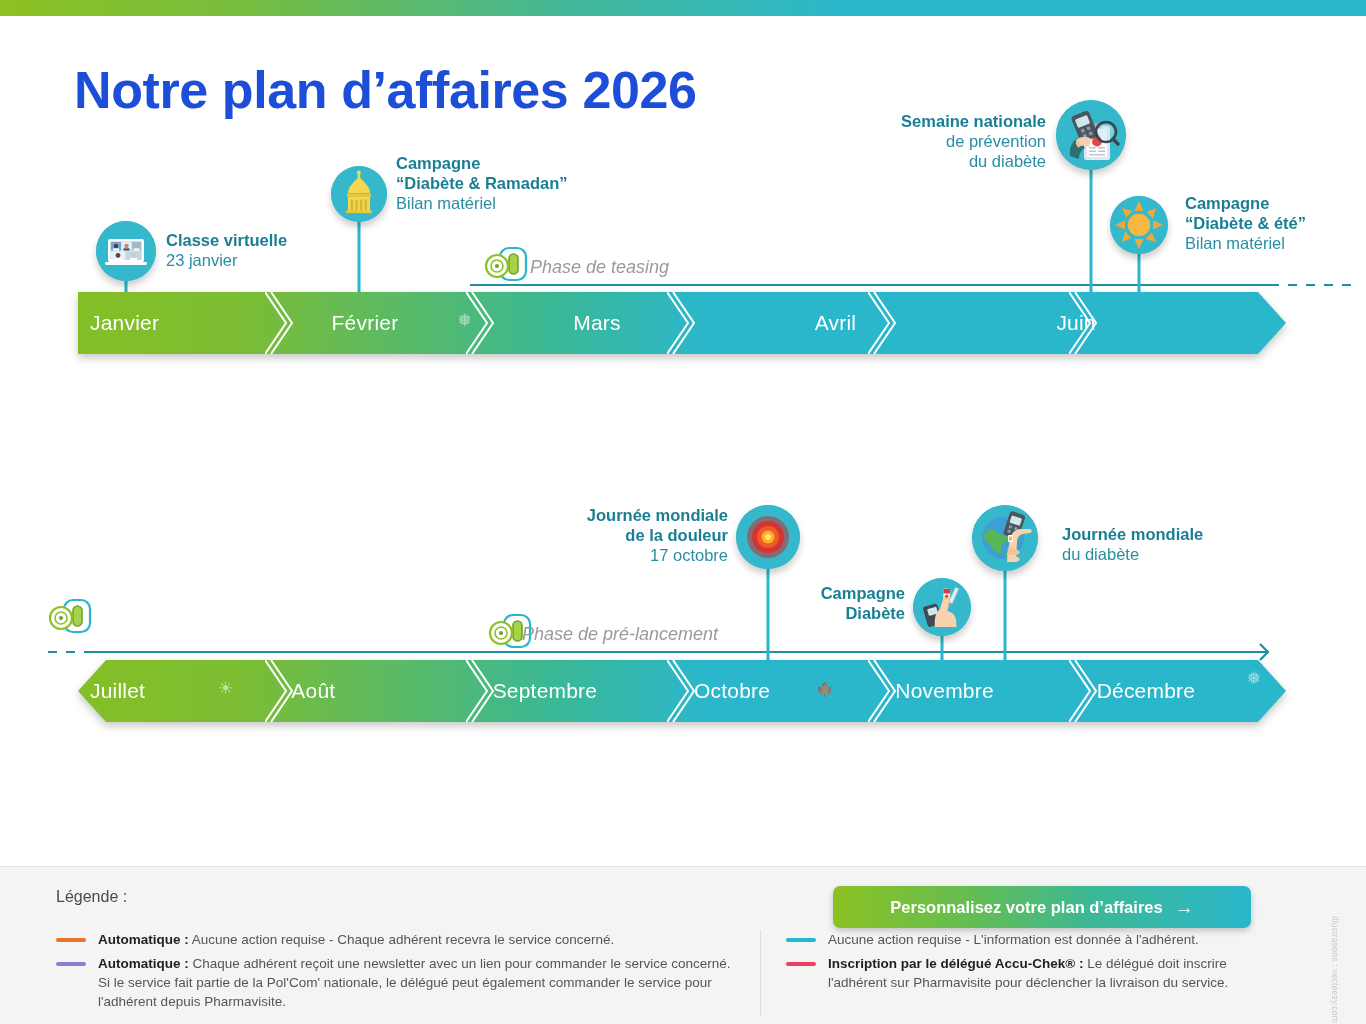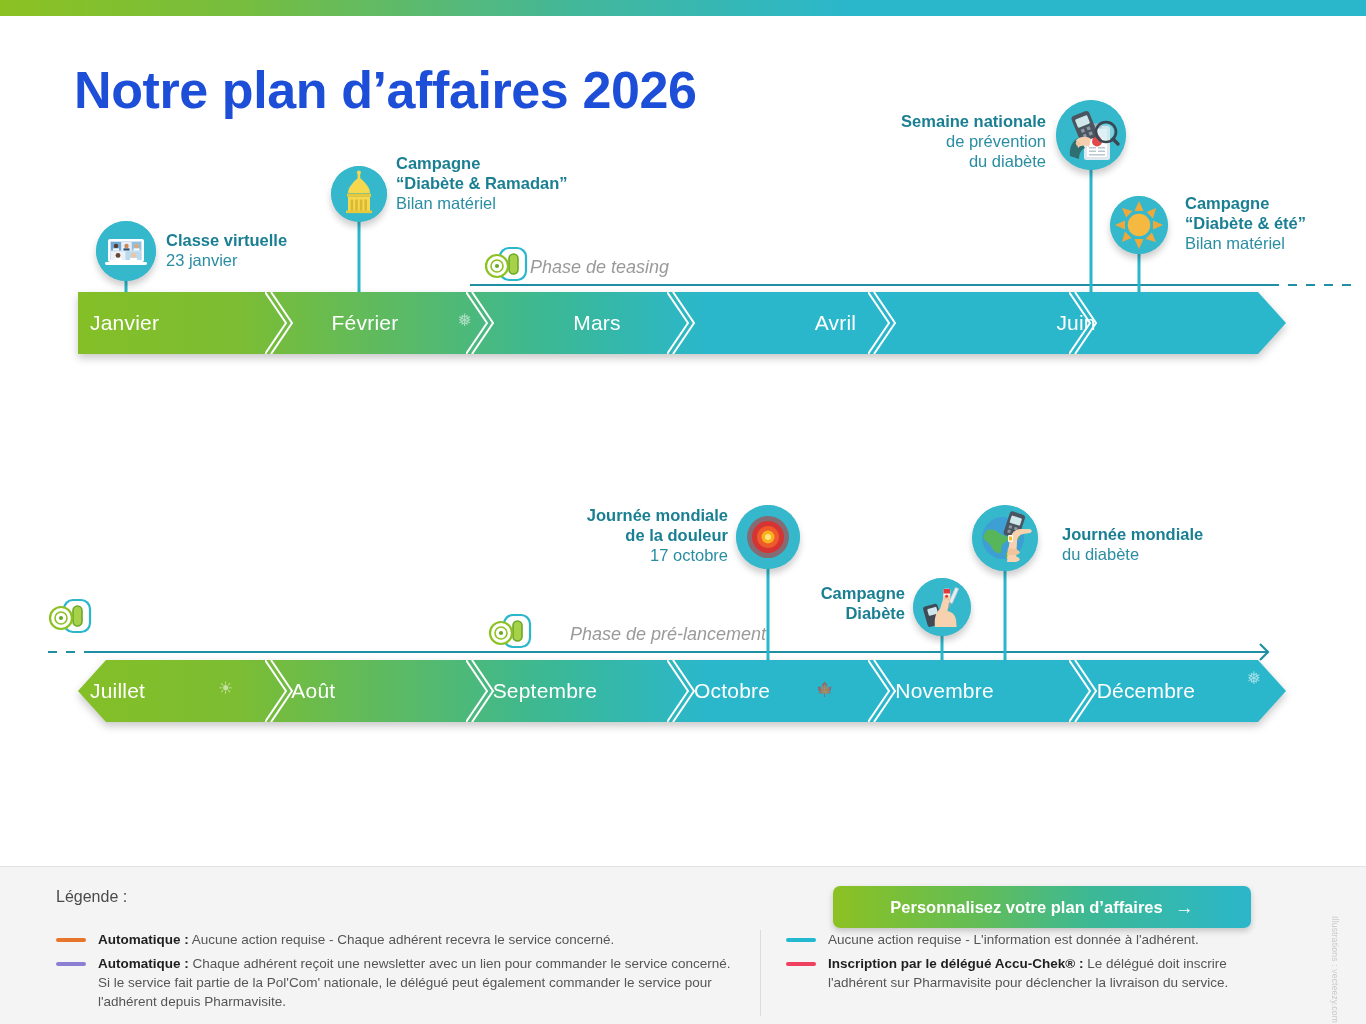--- a/index.html
+++ b/index.html
@@ -338,21 +338,21 @@
 
   <div>
 
     <div class="phase-dash" style="left:48px;top:651px;width:42px;"></div>
     <div class="phase-line" style="left:88px;top:651px;width:1172px;"></div>
     <div class="arrow-head" style="left:1248px;top:640px;">
       <svg width="24" height="24" viewBox="0 0 24 24">
           <path d="M2 12 L20 12 M12 4 L20 12 L12 20" fill="none" stroke="#1f8fa4" stroke-width="2.2"></path>
         </svg>
     </div>
-    <div class="phase-label" style="left:522px;top:624px;margin-left:48px;">Phase de pré-lancement</div>
+    <div class="phase-label" style="left:522px;top:624px;">Phase de pré-lancement</div>
     <div class="phase-icon" style="left:488px;top:613px;">
       <svg width="46" height="36" viewBox="0 0 46 36">
         <rect x="16" y="2" width="26" height="32" rx="9" fill="none" stroke="#2bb7cb" stroke-width="2.2"></rect>
         <rect x="25" y="8" width="9" height="20" rx="4.5" fill="#a8d14a" stroke="#6aa82a" stroke-width="1.6"></rect>
         <line x1="25" y1="18" x2="16" y2="18" stroke="#6aa82a" stroke-width="2"></line>
         <circle cx="13" cy="20" r="11" fill="#ffffff" stroke="#8cc122" stroke-width="2.2"></circle>
         <circle cx="13" cy="20" r="6" fill="none" stroke="#8cc122" stroke-width="1.6"></circle>
         <circle cx="13" cy="20" r="2.1" fill="#6aa82a"></circle>
       </svg>
     </div>

